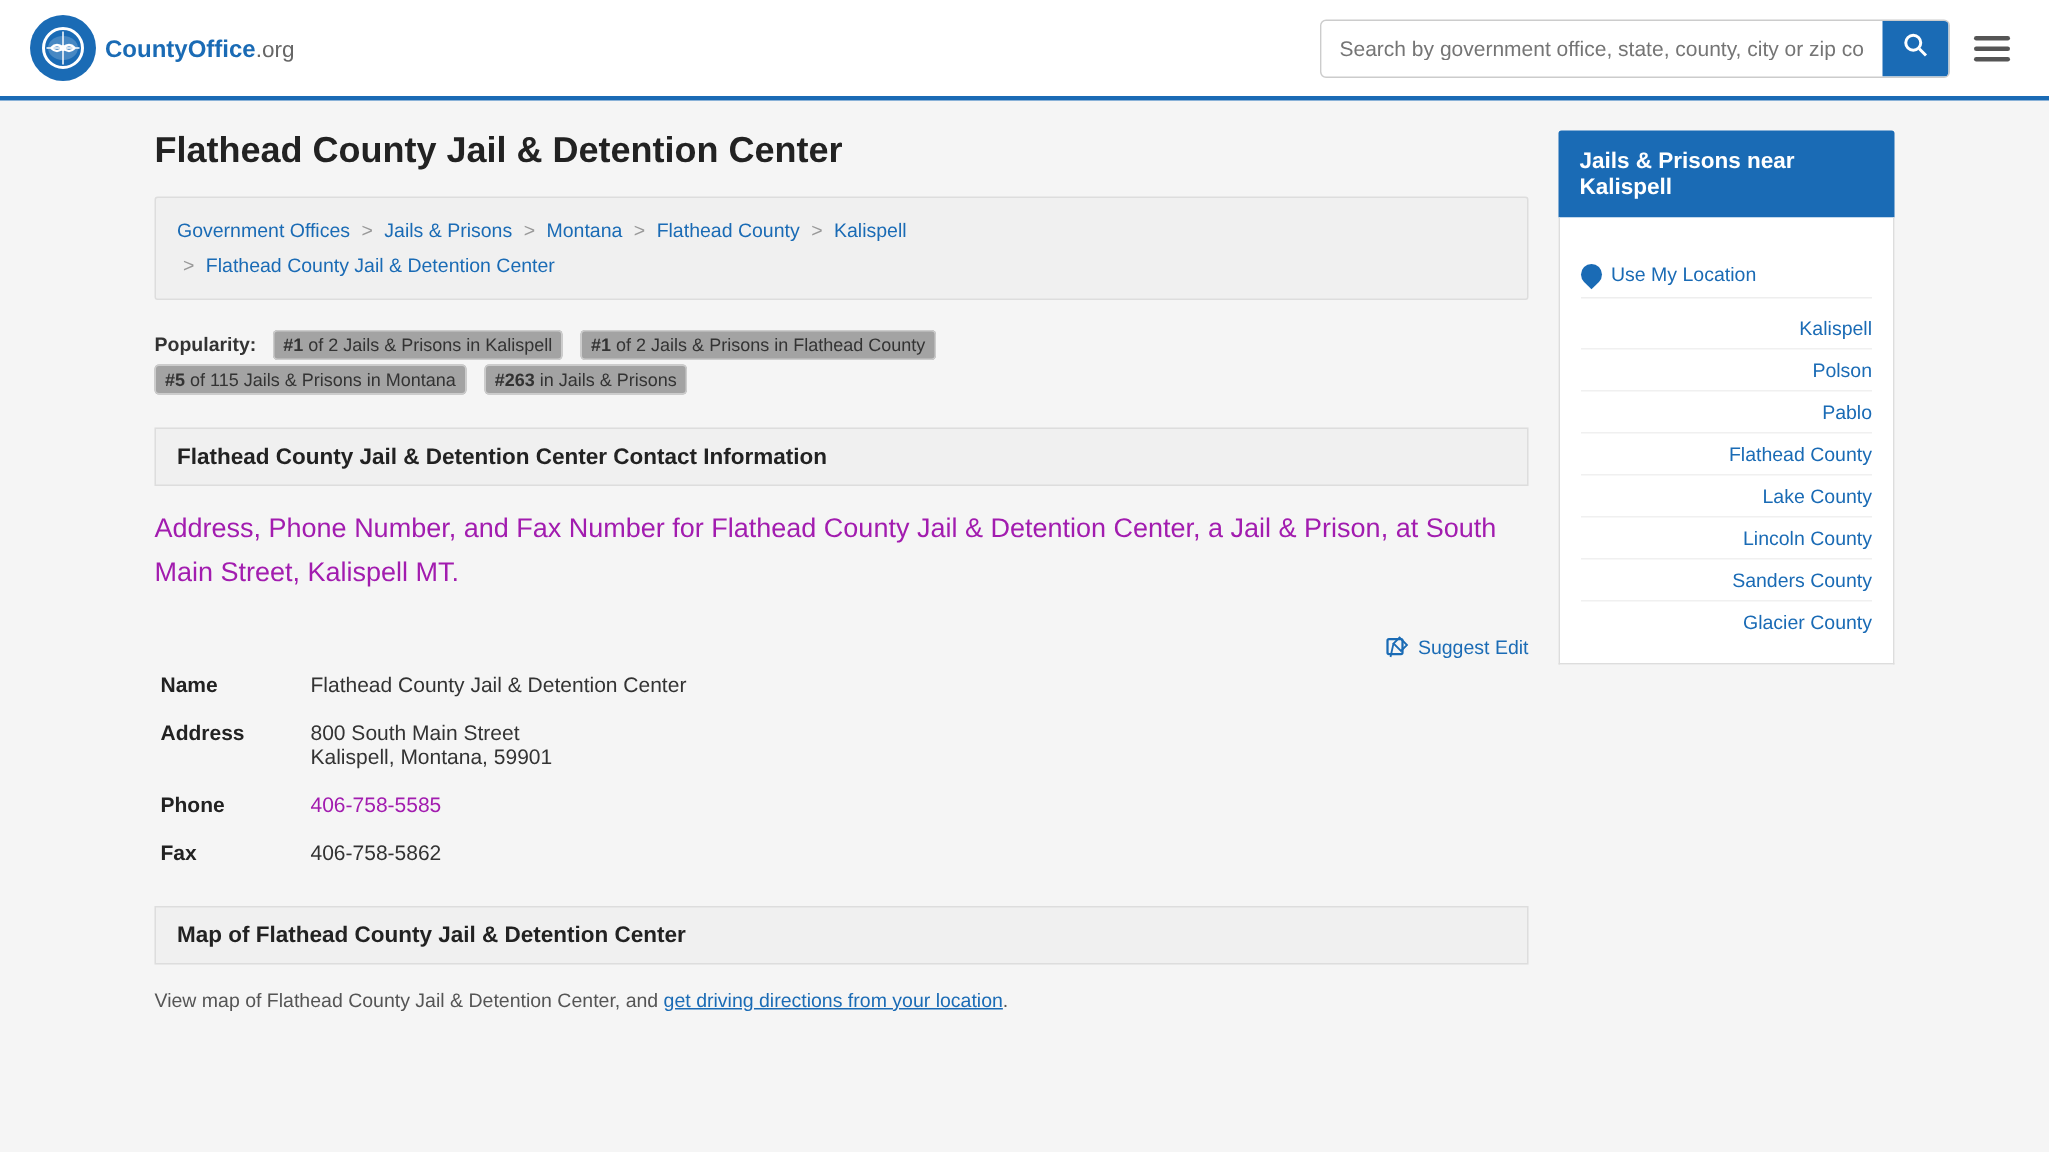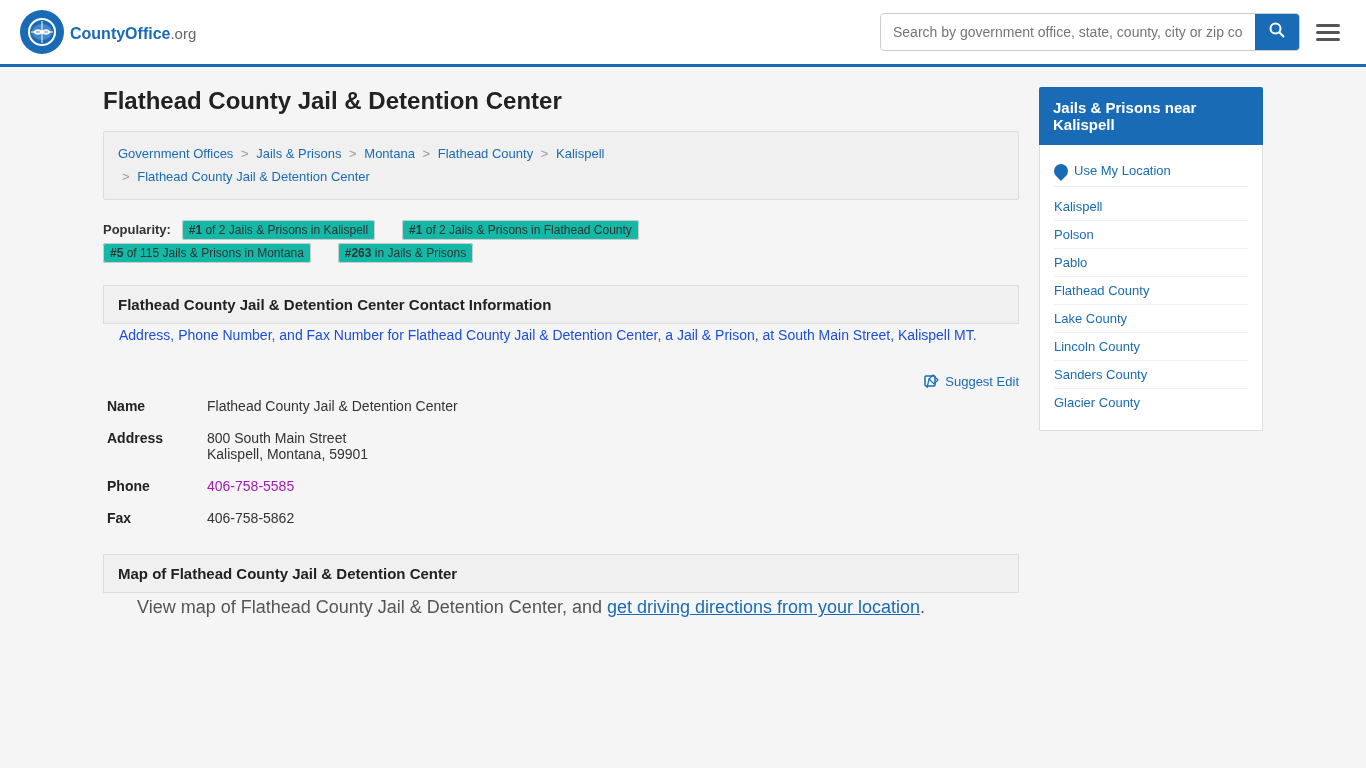--- a/index.html
+++ b/index.html
@@ -123,46 +123,46 @@
     .breadcrumb .sep { margin: 0 4px; color: #999; }
 
     
     .popularity {
       font-size: 13px;
       margin-bottom: 20px;
       line-height: 1.8;
     }
     .popularity .label { font-weight: bold; }
     .popularity .badge {
-      background: #14b8a6;
+      background: #a3a3a3;
       border: 1px solid #ccc;
       border-radius: 3px;
       padding: 2px 6px;
       font-size: 12px;
-      margin-right: 16px;
+      margin-right: 1px;
     }
     .popularity .badge b { color: #333; }
 
     
     .section-header {
       background: #f0f0f0;
       border: 1px solid #ddd;
       padding: 10px 14px;
       font-size: 15px;
       font-weight: bold;
       color: #222;
+      margin-bottom: 14px;
     }
 
     
     .contact-desc {
-      font-size: 14px;
-      color: #1d4ed8;
+      font-size: 18px;
+      color: #a21caf;
       margin-bottom: 16px;
       line-height: 1.6;
-      margin-left: 16px;
     }
 
     .info-table {
       width: 100%;
       border-collapse: collapse;
       margin-bottom: 20px;
     }
     .info-table td {
       padding: 8px 4px;
       vertical-align: top;
@@ -183,45 +183,45 @@
       gap: 6px;
       color: #1a6bb5;
       text-decoration: none;
       font-size: 13px;
       float: right;
       margin-top: 12px;
     }
 
     
     .map-desc {
-      font-size: 18px;
+      font-size: 13px;
       color: #555;
       line-height: 1.6;
-      margin-left: 34px;
     }
     .map-desc a {
       color: #1a6bb5;
       text-decoration: underline;
     }
 
     
     .sidebar-header {
       background: #1a6bb5;
       color: #fff;
       padding: 12px 14px;
       font-size: 15px;
       font-weight: bold;
       border-radius: 2px 2px 0 0;
       margin-bottom: 0;
     }
     .sidebar-body {
       background: #fff;
       border: 1px solid #ddd;
       border-top: none;
-      padding: 10px 14px 14px;
+      padding: 22px 14px 14px;
+      text-align: right;
     }
     .sidebar-use-location {
       display: flex;
       align-items: center;
       gap: 6px;
       color: #1a6bb5;
       text-decoration: none;
       font-size: 13px;
       padding: 8px 0;
       border-bottom: 1px solid #eee;

